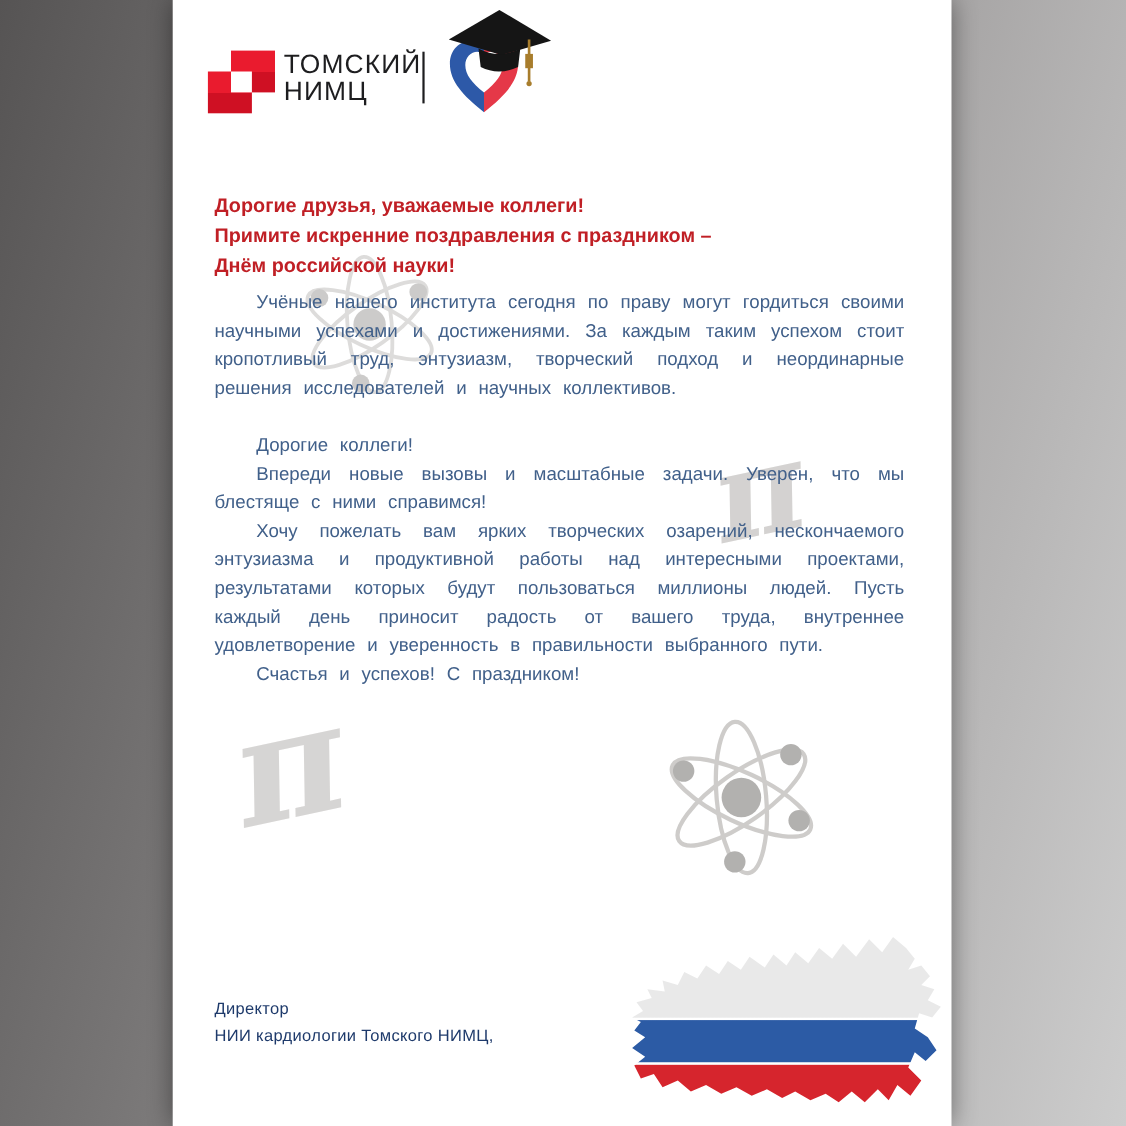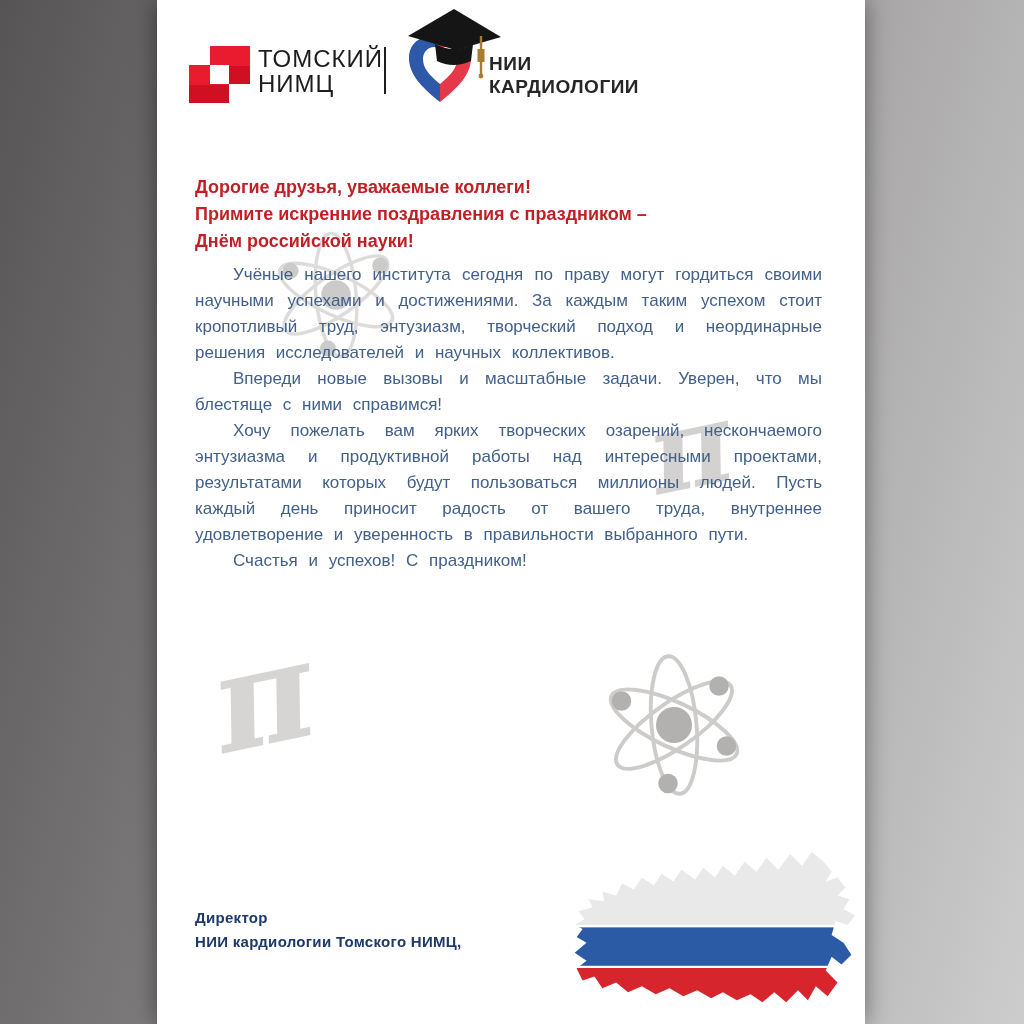--- a/index.html
+++ b/index.html
@@ -71,21 +71,21 @@
   }
   .para{
     text-align:justify;text-indent:38px;
     color:var(--body-blue);
     font-size:17px;line-height:26px;word-spacing:6px;
   }
   .gap-before{margin-top:26px;}
   .signature{
     position:absolute;left:38px;top:906px;z-index:1;
     color:var(--signature-navy);
-    font-weight:bold;font-size:15px;line-height:24px;letter-spacing:.3px;
+    font-weight:normal;font-size:15px;line-height:24px;letter-spacing:.3px;
   }
 </style>
 </head>
 <body>
 
 <div class="page">
 
   <svg id="wm-atom-1" class="wm" viewBox="0 0 100 100">
     <g fill="none" stroke="#c2c0be" stroke-width="2.6">
       <ellipse cx="50" cy="50" rx="46" ry="15" transform="rotate(25 50 50)"></ellipse>
@@ -161,32 +161,29 @@
 
     <path fill="#151515" d="M38,42 Q57,52 76,42 L74,59 Q56,67 40,59 Z"></path>
     <path fill="#151515" d="M11,34 L57,7 104,35 59,48 Z"></path>
 
     <g stroke="#a87d2c" stroke-width="2.4" fill="#a87d2c">
       <line x1="84" y1="34" x2="84" y2="72"></line>
       <rect x="80.5" y="47" width="7" height="13" stroke="none"></rect>
       <circle cx="84" cy="74" r="2.4" stroke="none"></circle>
     </g>
   </svg>
-  <div class="nii-text">
-    <div>НИИ</div>
-    <div>КАРДИОЛОГИИ</div>
-  </div>
 
   <div class="content">
     <div class="greeting">
       <div>Дорогие друзья, уважаемые коллеги!</div>
       <div>Примите искренние поздравления с праздником –</div>
       <div>Днём российской науки!</div>
     </div>
     <p class="para">Учёные нашего института сегодня по праву могут гордиться своими научными успехами и достижениями. За каждым таким успехом стоит кропотливый труд, энтузиазм, творческий подход и неординарные решения исследователей и научных коллективов.</p>
+    <p class="para gap-before">Дорогие коллеги!</p>
     <p class="para">Впереди новые вызовы и масштабные задачи. Уверен, что мы блестяще с ними справимся!</p>
     <p class="para">Хочу пожелать вам ярких творческих озарений, нескончаемого энтузиазма и продуктивной работы над интересными проектами, результатами которых будут пользоваться миллионы людей. Пусть каждый день приносит радость от вашего труда, внутреннее удовлетворение и уверенность в правильности выбранного пути.</p>
     <p class="para">Счастья и успехов! С праздником!</p>
   </div>
 
   <div class="signature">
     <div>Директор</div>
     <div>НИИ кардиологии Томского НИМЦ,</div>
   </div>
 

